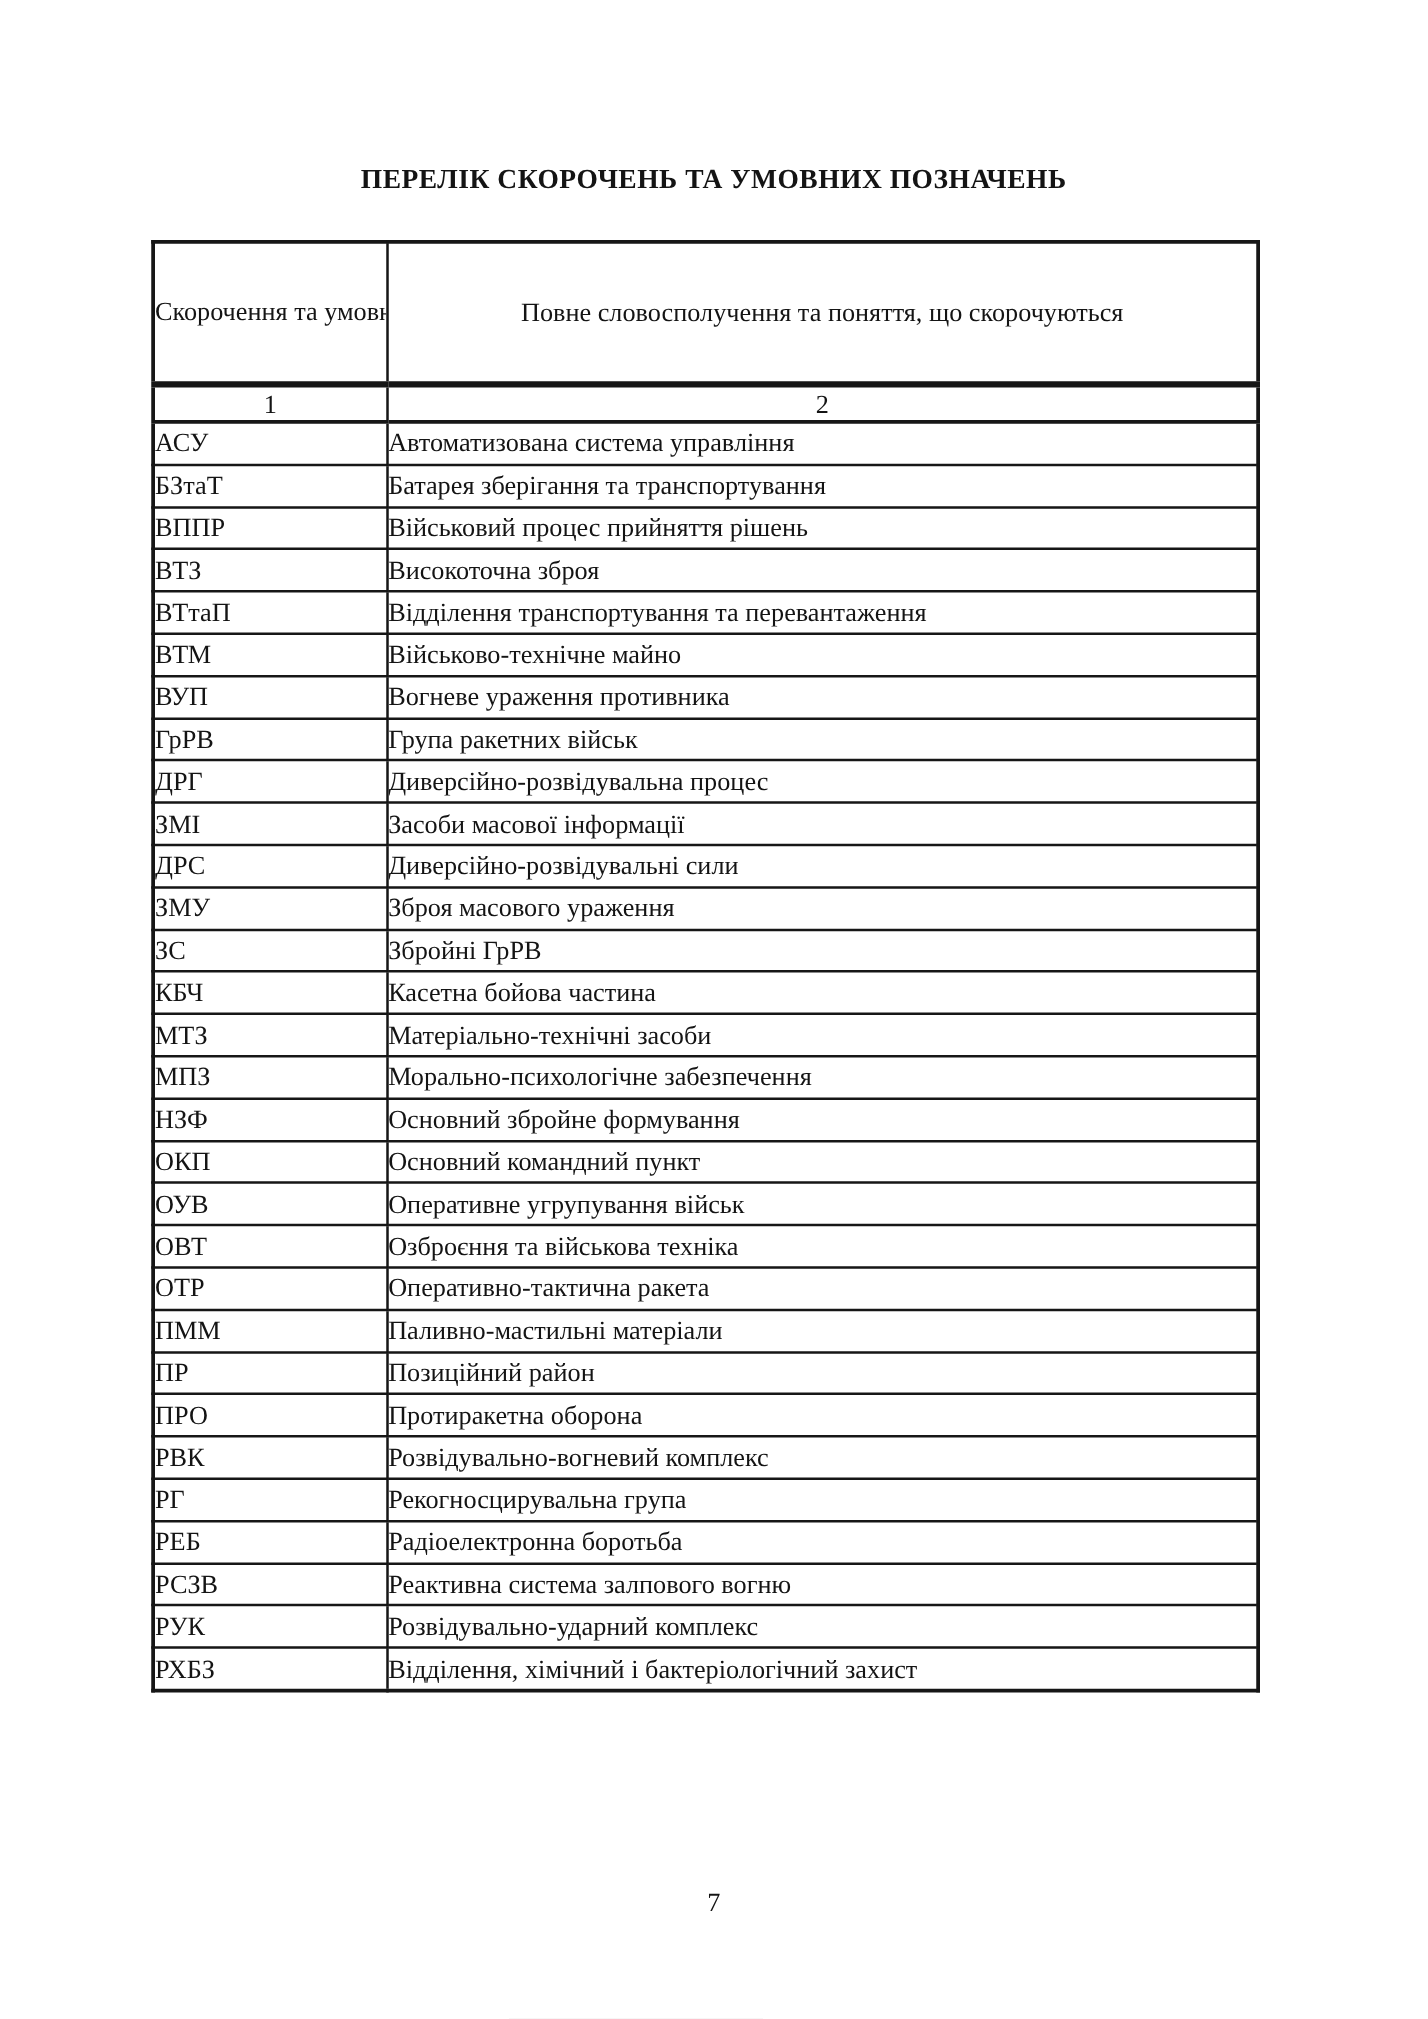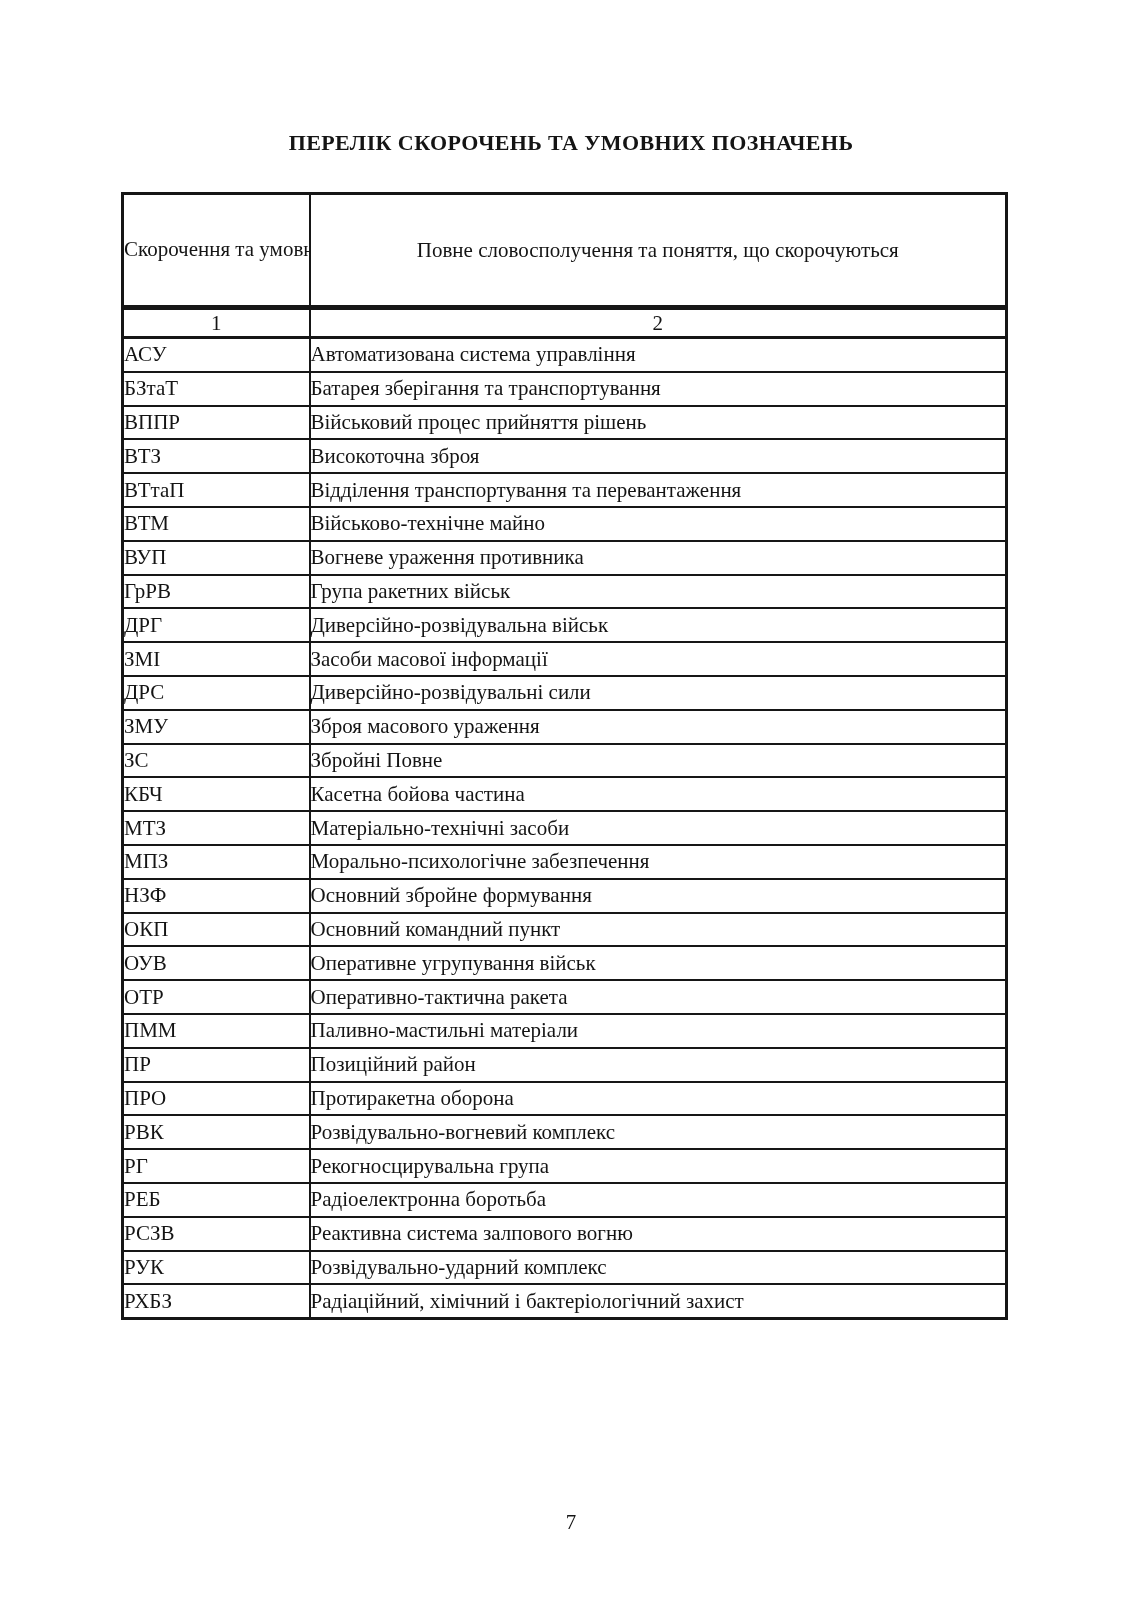--- a/index.html
+++ b/index.html
@@ -126,37 +126,37 @@
         <tr>
           <td class="col-abbr">ВУП</td>
           <td class="col-full">Вогневе ураження противника</td>
         </tr>
         <tr>
           <td class="col-abbr">ГрРВ</td>
           <td class="col-full">Група ракетних військ</td>
         </tr>
         <tr>
           <td class="col-abbr">ДРГ</td>
-          <td class="col-full">Диверсійно-розвідувальна військ</td>
+          <td class="col-full">Диверсійно-розвідувальна процес</td>
         </tr>
         <tr>
           <td class="col-abbr">ЗМІ</td>
           <td class="col-full">Засоби масової інформації</td>
         </tr>
         <tr>
           <td class="col-abbr">ДРС</td>
           <td class="col-full">Диверсійно-розвідувальні сили</td>
         </tr>
         <tr>
           <td class="col-abbr">ЗМУ</td>
           <td class="col-full">Зброя масового ураження</td>
         </tr>
         <tr>
           <td class="col-abbr">ЗС</td>
-          <td class="col-full">Збройні Повне</td>
+          <td class="col-full">Збройні ГрРВ</td>
         </tr>
         <tr>
           <td class="col-abbr">КБЧ</td>
           <td class="col-full">Касетна бойова частина</td>
         </tr>
         <tr>
           <td class="col-abbr">МТЗ</td>
           <td class="col-full">Матеріально-технічні засоби</td>
         </tr>
         <tr>
@@ -169,20 +169,24 @@
         </tr>
         <tr>
           <td class="col-abbr">ОКП</td>
           <td class="col-full">Основний командний пункт</td>
         </tr>
         <tr>
           <td class="col-abbr">ОУВ</td>
           <td class="col-full">Оперативне угрупування військ</td>
         </tr>
         <tr>
+          <td class="col-abbr">ОВТ</td>
+          <td class="col-full">Озброєння та військова техніка</td>
+        </tr>
+        <tr>
           <td class="col-abbr">ОТР</td>
           <td class="col-full">Оперативно-тактична ракета</td>
         </tr>
         <tr>
           <td class="col-abbr">ПММ</td>
           <td class="col-full">Паливно-мастильні матеріали</td>
         </tr>
         <tr>
           <td class="col-abbr">ПР</td>
           <td class="col-full">Позиційний район</td>
@@ -206,20 +210,20 @@
         <tr>
           <td class="col-abbr">РСЗВ</td>
           <td class="col-full">Реактивна система залпового вогню</td>
         </tr>
         <tr>
           <td class="col-abbr">РУК</td>
           <td class="col-full">Розвідувально-ударний комплекс</td>
         </tr>
         <tr>
           <td class="col-abbr">РХБЗ</td>
-          <td class="col-full">Радіаційний, хімічний і бактеріологічний захист</td>
+          <td class="col-full">Відділення, хімічний і бактеріологічний захист</td>
         </tr>
       </tbody>
   </table>
 
   <div class="page-number">7</div>
 
 </div>
 
 </body></html>

